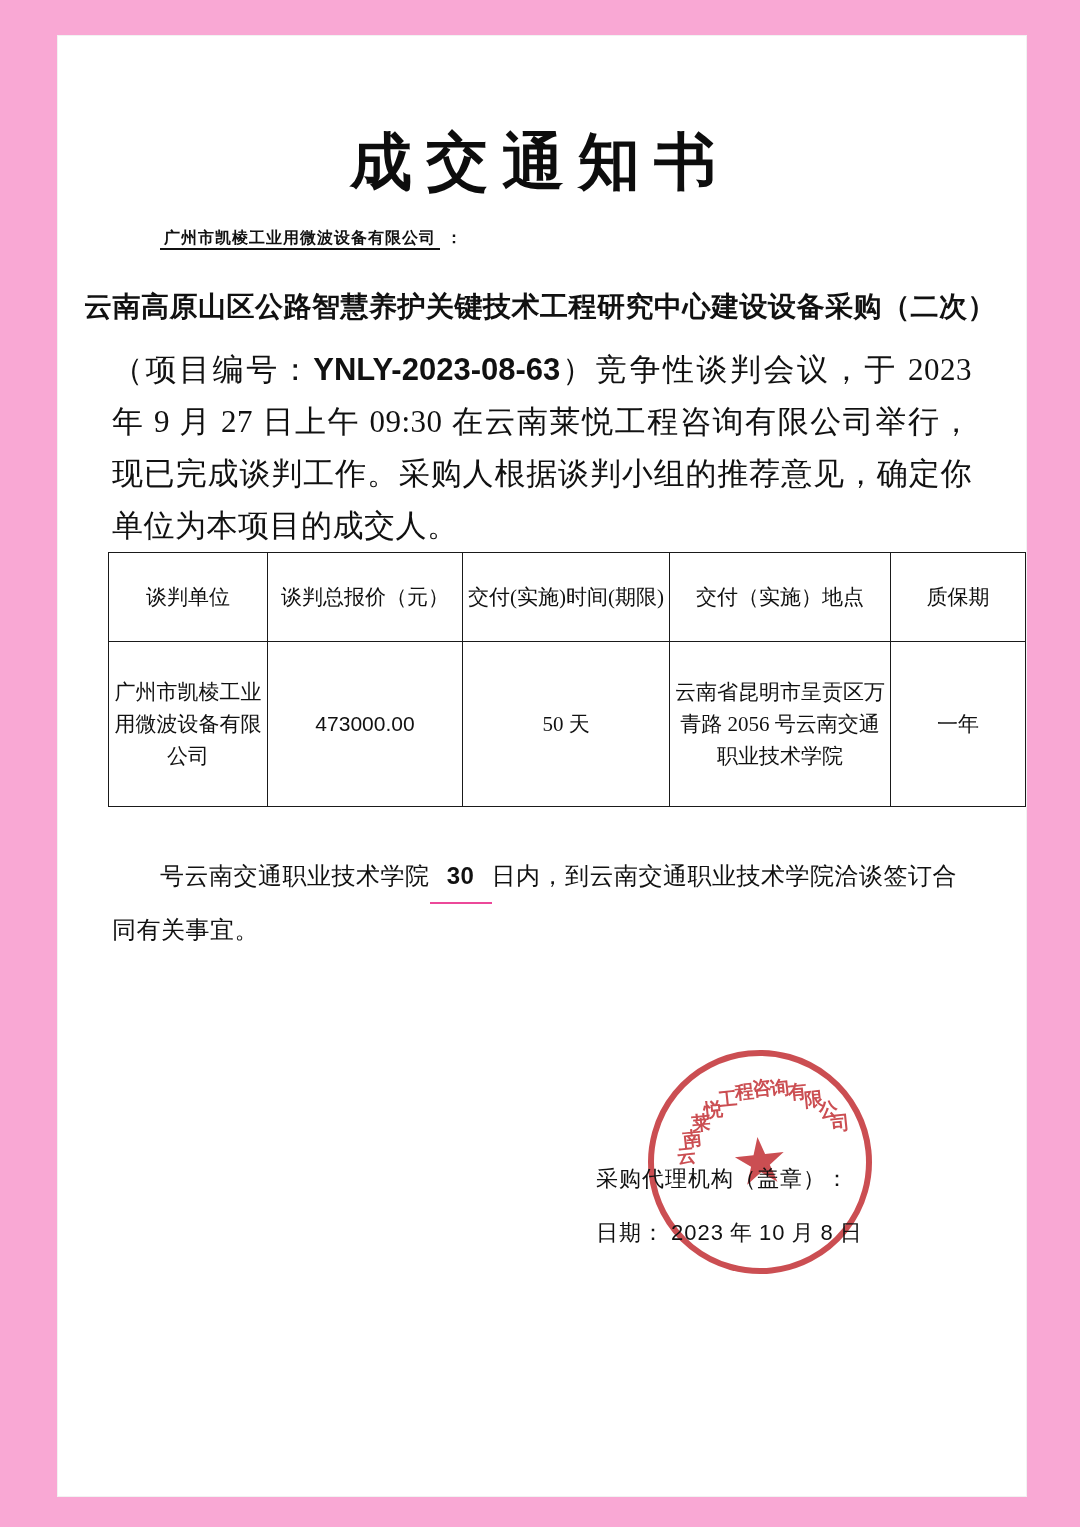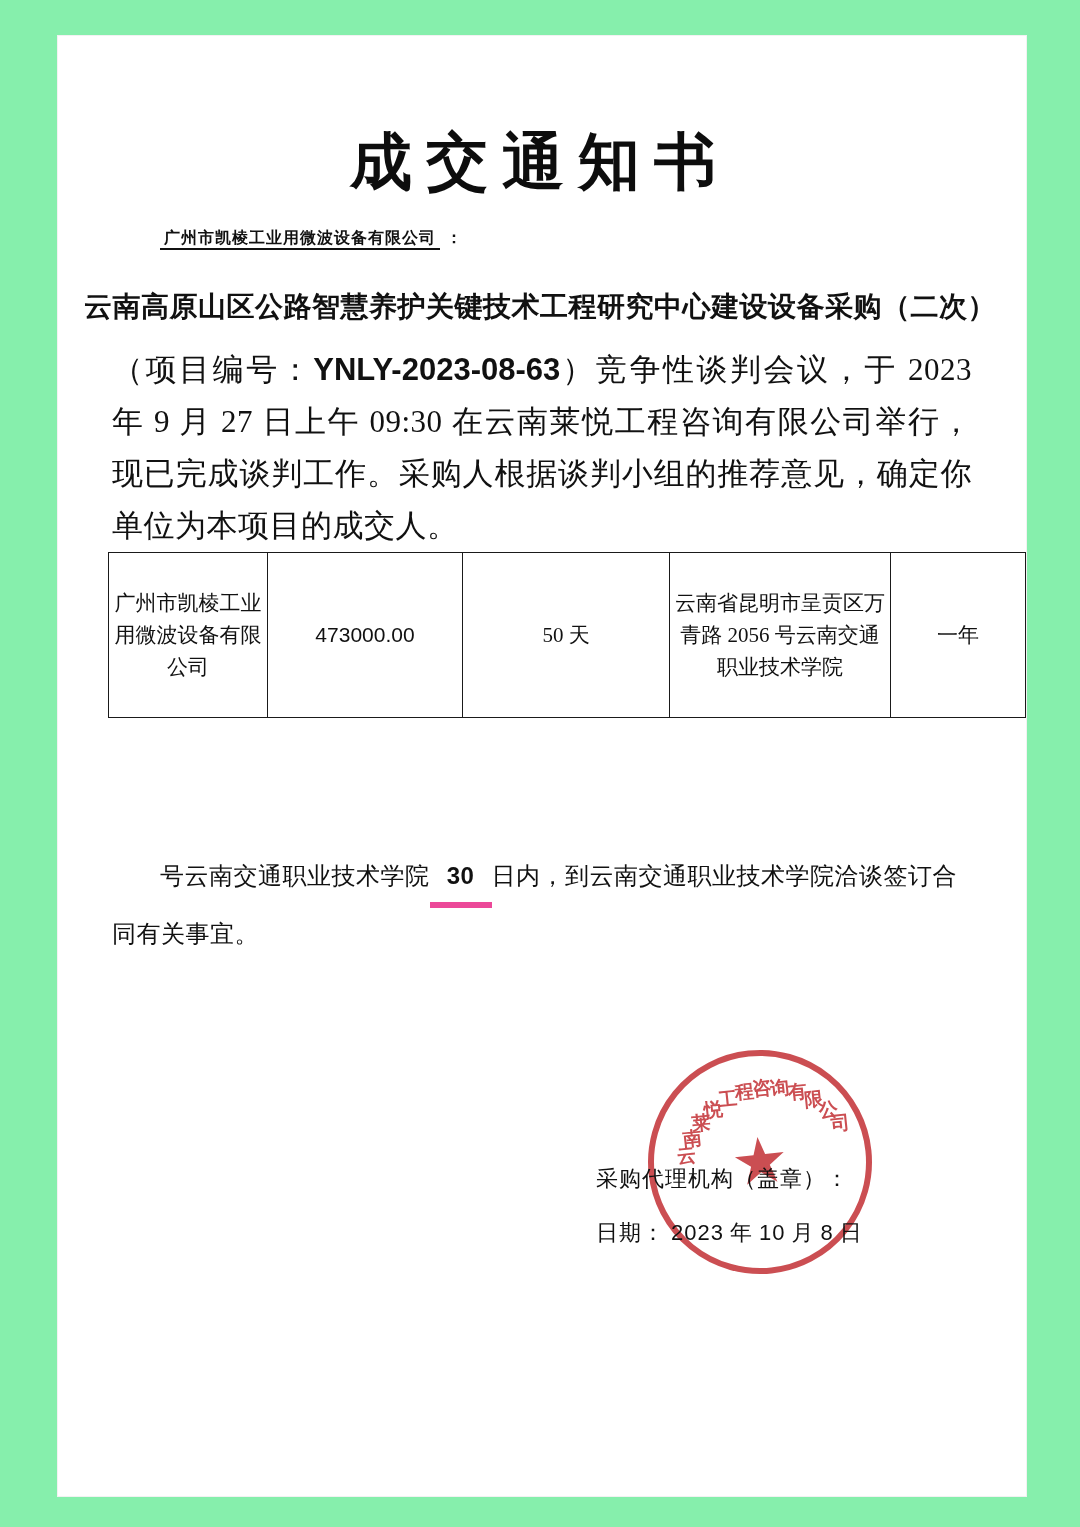--- a/index.html
+++ b/index.html
@@ -11,21 +11,21 @@
     width: 1080px;
     height: 1527px;
     position: relative;
     font-family: "Liberation Serif", "DejaVu Serif", serif;
     color: #111111;
     overflow: hidden;
   }
   .page {
     position: absolute;
     inset: 0;
-    background: #86efac;
+    background: #f9a8d4;
   }
   .paper-edge {
     position: absolute;
     left: 58px;
     top: 36px;
     width: 968px;
     height: 1460px;
     background: #ffffff;
     box-shadow: 0 0 0 1px #f2f2f2;
   }
@@ -120,21 +120,21 @@
     width: 860px;
     font-size: 24px;
     line-height: 52px;
     letter-spacing: 0.5px;
   }
   .closing .indent { display: inline-block; width: 48px; }
   .blank-fill {
     display: inline-block;
     min-width: 62px;
     text-align: center;
-    border-bottom: 6px solid #ec4899;
+    border-bottom: 2px solid #ec4899;
     font-family: "Liberation Sans", sans-serif;
     font-weight: bold;
   }
   .sign-block {
     position: absolute;
     top: 1152px;
     left: 596px;
     font-size: 22px;
     line-height: 54px;
     letter-spacing: 1px;
@@ -206,20 +206,27 @@
   </div>
 
   <div class="project-title">云南高原山区公路智慧养护关键技术工程研究中心建设设备采购（二次）</div>
 
   <div class="body-text">
     <span>（项目编号：</span><span class="bold-num">YNLY-2023-08-63</span><span>）竞争性谈判会议，于 2023 年 9 月 27 日上午 09:30 在云南莱悦工程咨询有限公司举行，现已完成谈判工作。采购人根据谈判小组的推荐意见，确定你单位为本项目的成交人。</span>
   </div>
 
   <table class="info">
     <tbody>
+        <tr class="head">
+      <td class="col1">谈判单位</td>
+      <td class="col2">谈判总报价（元）</td>
+      <td class="col3">交付(实施)时间(期限)</td>
+      <td class="col4">交付（实施）地点</td>
+      <td class="col5">质保期</td>
+    </tr>
     <tr class="row">
       <td class="col1">广州市凯棱工业用微波设备有限公司</td>
       <td class="col2 num-cell">473000.00</td>
       <td class="col3">50 天</td>
       <td class="col4">云南省昆明市呈贡区万青路 2056 号云南交通职业技术学院</td>
       <td class="col5">一年</td>
     </tr>
   </tbody>
     </table>
 

